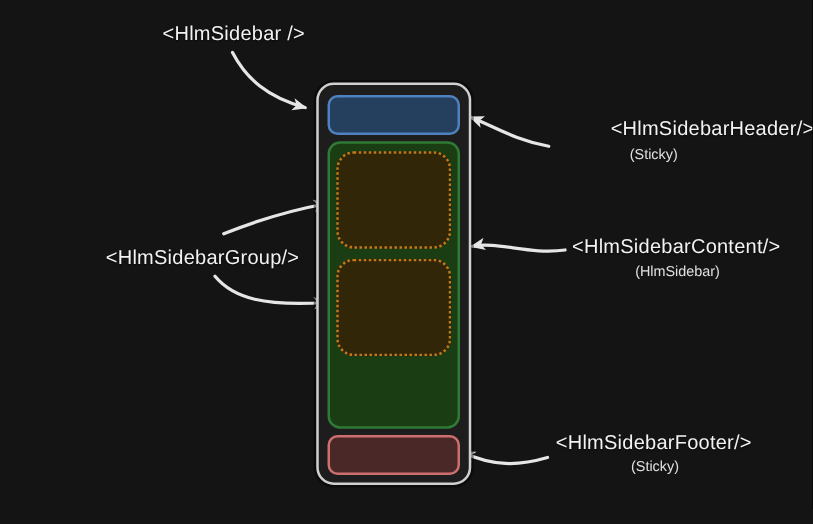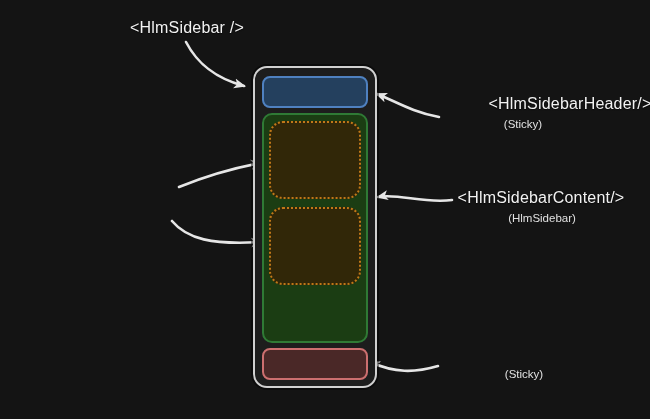--- a/index.html
+++ b/index.html
@@ -107,19 +107,21 @@
       <div class="group-block g2"></div>
     </div>
     <div class="footer-block"></div>
   </div>
 
   <div class="label" style="left:187px; top:28px;">&lt;HlmSidebar /&gt;</div>
 
   <div class="label" style="left:522px; top:104px;margin-left:48px;">&lt;HlmSidebarHeader/&gt;</div>
   <div class="sublabel" style="left:523px; top:124px;">(Sticky)</div>
 
+  <div class="label" style="left:162px; top:207px;">&lt;HlmSidebarGroup/&gt;</div>
 
   <div class="label" style="left:541px; top:198px;">&lt;HlmSidebarContent/&gt;</div>
   <div class="sublabel" style="left:542px; top:218px;">(HlmSidebar)</div>
 
+  <div class="label" style="left:523px; top:355px;">&lt;HlmSidebarFooter/&gt;</div>
   <div class="sublabel" style="left:524px; top:374px;">(Sticky)</div>
 
 </div>
 
 </body></html>

